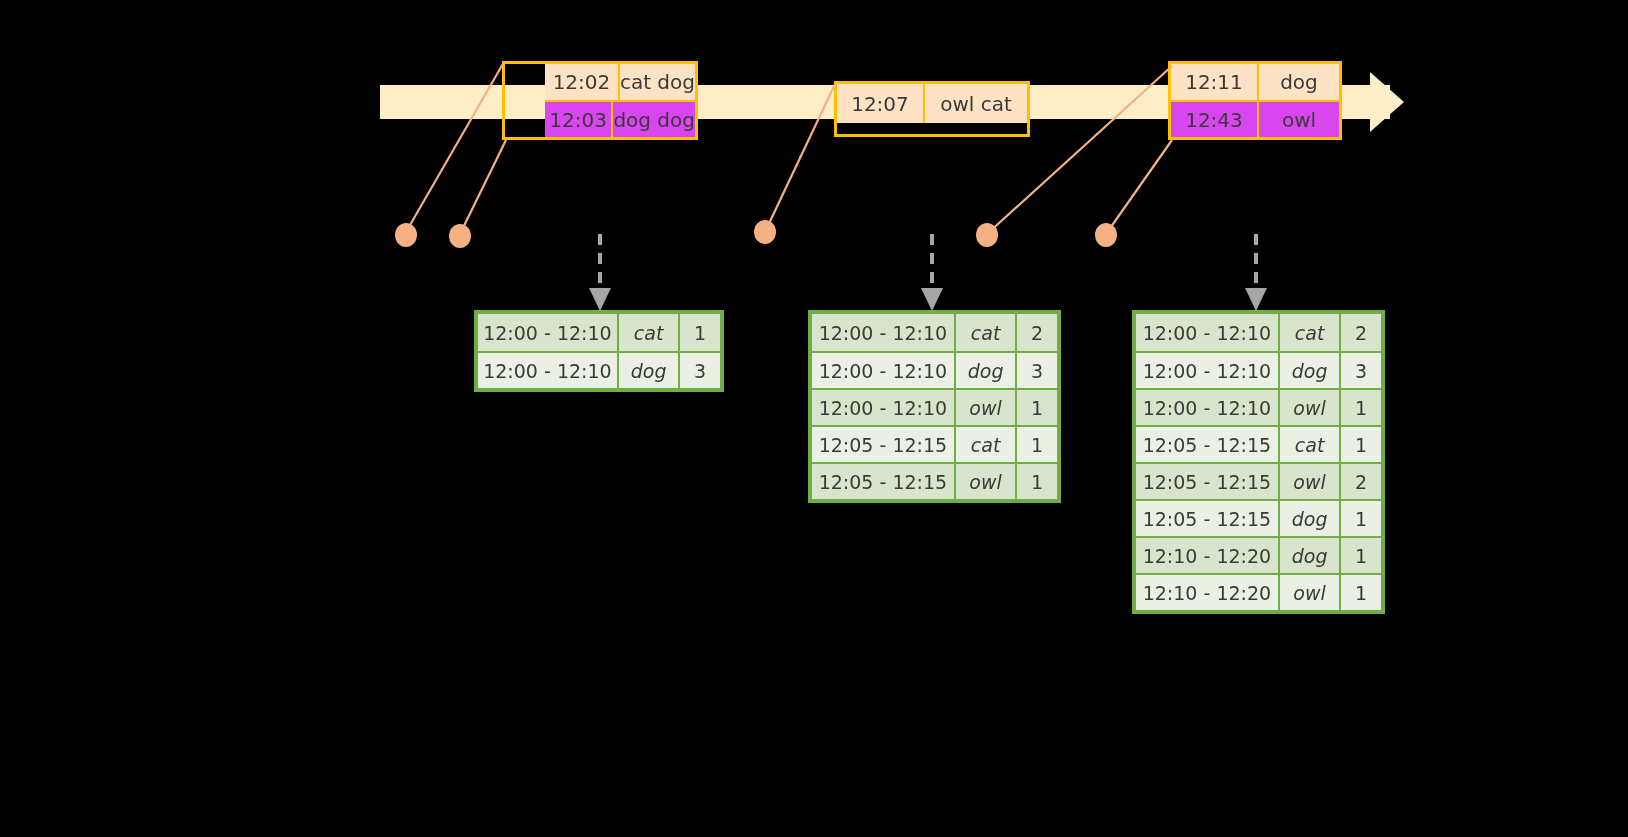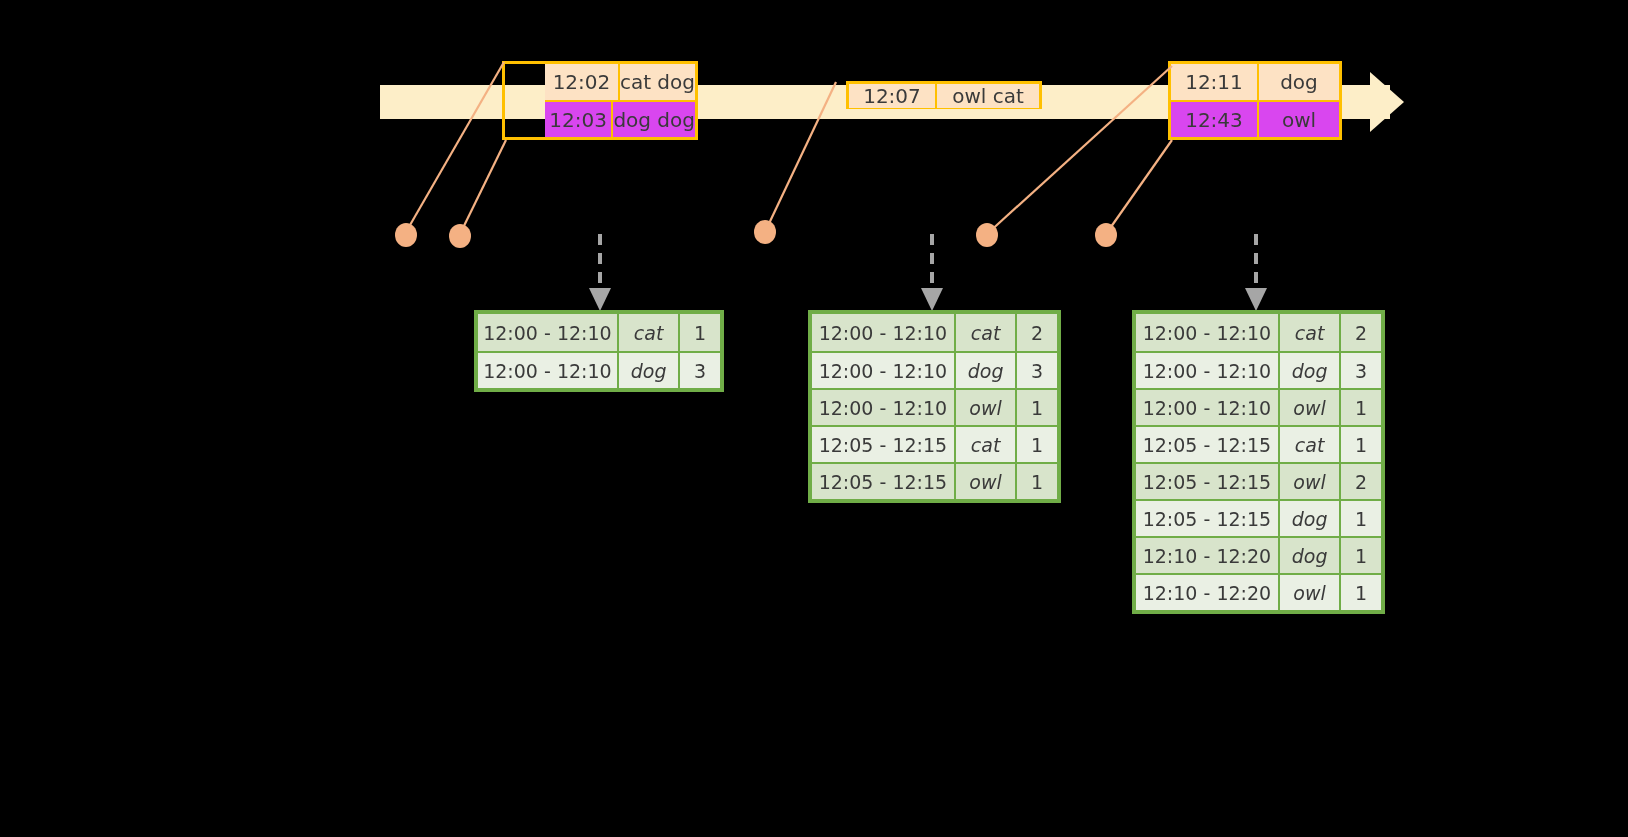--- a/index.html
+++ b/index.html
@@ -128,21 +128,21 @@
     <div class="event-row shade-a">
       <div class="ev-cell ev-time">12:02</div>
       <div class="ev-cell ev-payload">cat dog</div>
     </div>
     <div class="event-row shade-b">
       <div class="ev-cell ev-time">12:03</div>
       <div class="ev-cell ev-payload">dog dog</div>
     </div>
   </div>
 
-  <div class="event-group" style="left:834px; top:81px; width:196px; height:28px;margin-left:12px;">
+  <div class="event-group" style="left:834px; top:81px; width:196px; height:56px;">
     <div class="event-row shade-a">
       <div class="ev-cell ev-time">12:07</div>
       <div class="ev-cell ev-payload">owl cat</div>
     </div>
   </div>
 
   <div class="event-group" style="left:1168px; top:61px; width:174px; height:79px;">
     <div class="event-row shade-a">
       <div class="ev-cell ev-time">12:11</div>
       <div class="ev-cell ev-payload">dog</div>

